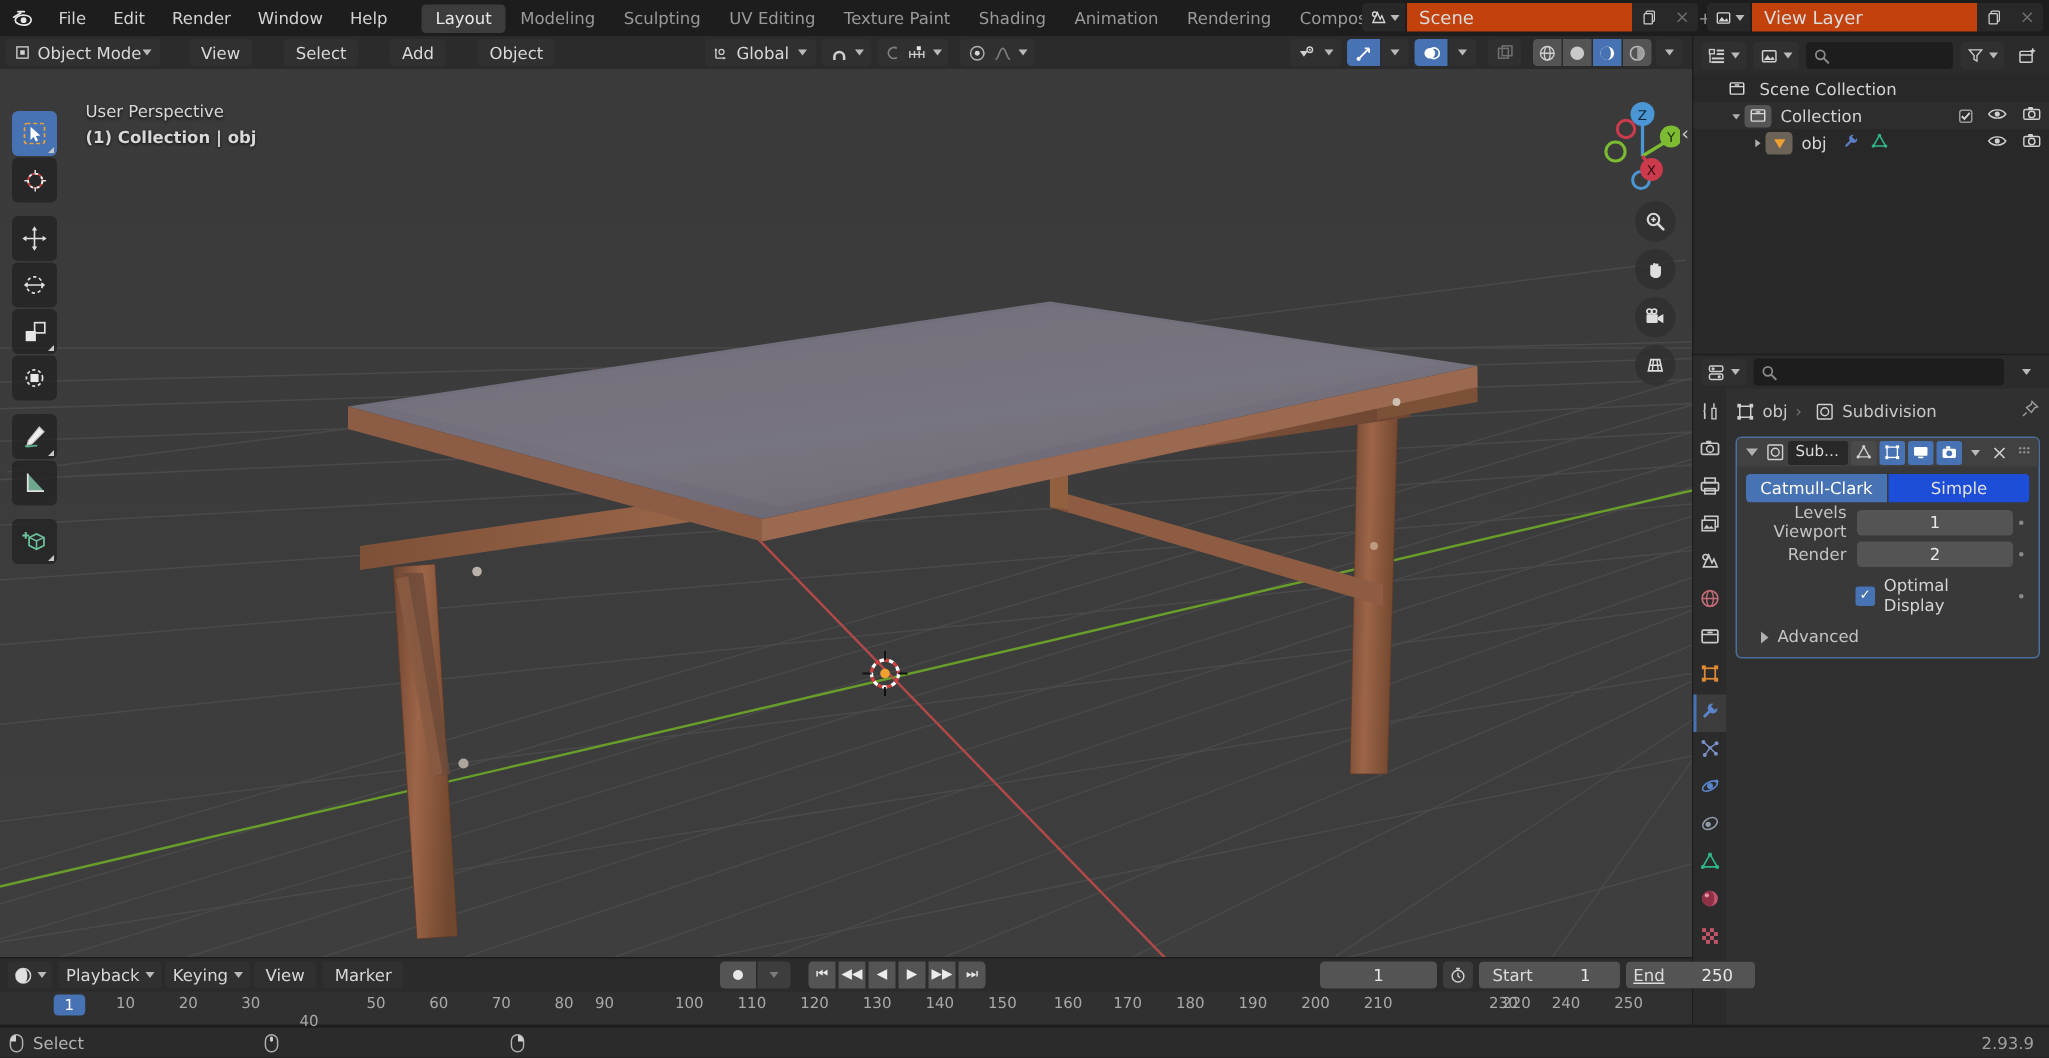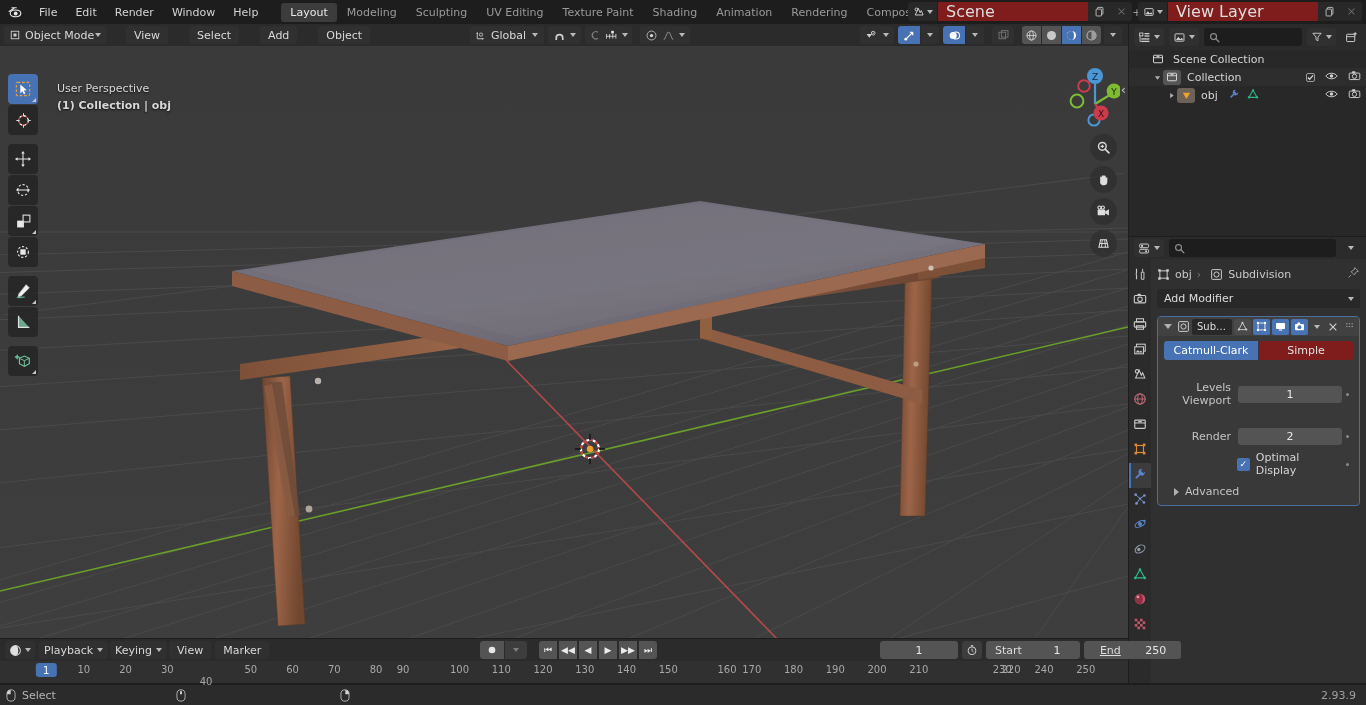--- a/index.html
+++ b/index.html
@@ -30,22 +30,22 @@
   }
   .wstab.active{ background:#3c3c3c; color:#e8e8e8; }
   .wstab-plus{ color:#9a9a9a; padding:0 7px; height:19px; display:flex; align-items:center; border-radius:3px;}
   .topright{ position:absolute; right:4px; top:2px; display:flex; align-items:center; gap:6px; }
   .scene-widget{ display:flex; align-items:center; height:19px; }
   .sw-icon{
     width:29px; height:19px; background:#282828; border-radius:3px 0 0 3px;
     display:flex; align-items:center; justify-content:center; gap:2px;
   }
   .sw-field{
-    height:19px; background:#7f1d1d; width:150px; display:flex; align-items:center;
-    padding-left:8px; color:#dcdcdc; font-size:16px;
+    height:19px; background:#c2410c; width:150px; display:flex; align-items:center;
+    padding-left:8px; color:#dcdcdc; font-size:12px;
   }
   .sw-btn{ width:22px;height:19px;background:#282828;display:flex;align-items:center;justify-content:center;}
   .sw-btn.last{ border-radius:0 3px 3px 0; }
   .sw-sep{ width:1px; height:19px; background:#1d1d1d;}
 
   
   .v3d-header{
     position:absolute; left:0; top:24px; width:1128px; height:22px;
     background:#2b2b2b; display:flex; align-items:center; padding-left:4px;
   }
@@ -61,21 +61,21 @@
   .seg{ width:17px;height:18px; background:#303030; display:flex; align-items:center; justify-content:center;}
   .seg.first{border-radius:3px 0 0 3px;} .seg.last{border-radius:0 3px 3px 0;}
   .seg.on{ background:#4772b3; }
   .caret{ width:0;height:0;border-left:3px solid transparent;border-right:3px solid transparent;border-top:4px solid #b9b9b9;}
 
   
   .viewport{
     position:absolute; left:0; top:46px; width:1128px; height:592px;
     background:#3b3b3b; overflow:hidden;
   }
-  .vp-text{ position:absolute; left:57px; top:34px; color:#d8d8d8; font-size:11px;
+  .vp-text{ position:absolute; left:57px; top:20px; color:#d8d8d8; font-size:11px;
     text-shadow:0 1px 2px rgba(0,0,0,.75); line-height:17px; pointer-events:none;}
 
   
   .toolbar{
     position:absolute; left:8px; top:28px; width:30px;
     display:flex; flex-direction:column; gap:1px; z-index:6;
   }
   .tool{
     width:30px;height:30px;background:#232323cc;border-radius:4px;
     display:flex;align-items:center;justify-content:center; position:relative;
@@ -124,24 +124,24 @@
   .mod-head{ height:19px; display:flex; align-items:center; gap:2px; padding:0 3px; background:#414141;
      border-radius:3px 3px 0 0;}
   .mh-btn{ width:18px;height:16px;border-radius:2px;display:flex;align-items:center;justify-content:center;
      background:#4a4a4a;}
   .mh-btn.on{ background:#4772b3; }
   .mh-name{ height:16px;background:#282828;border-radius:2px;display:flex;align-items:center;
      padding:0 5px;color:#dcdcdc;font-size:10px; width:42px; overflow:hidden;}
   .mod-body{ padding:5px 6px 7px 6px; }
   .seg2{ display:flex; height:19px; border-radius:3px; overflow:hidden; }
   .seg2 div{ flex:1; display:flex; align-items:center; justify-content:center; font-size:11px;
-     background:#7f1d1d; color:#e0e0e0;}
+     background:#1d4ed8; color:#e0e0e0;}
   .seg2 div.on{ background:#4772b3; color:#fff;}
   .seg2 div + div{ margin-left:1px; }
-  .field-row{ display:flex; align-items:center; margin-top:21px; }
+  .field-row{ display:flex; align-items:center; margin-top:0; }
   .fr-label{ width:74px; text-align:right; padding-right:7px; color:#c3c3c3; font-size:11px;}
   .fr-val{ flex:1; height:17px; background:#545454; border-radius:3px;
     display:flex; align-items:center; justify-content:center; color:#e8e8e8; font-size:11px;}
   .dot{ width:11px; display:flex;align-items:center;justify-content:center;}
   .dot i{ width:3px;height:3px;border-radius:50%;background:#8a8a8a; display:block;}
   .chk-row{ display:flex; align-items:center; margin-top:6px; }
   .chkbox{ width:13px;height:13px;background:#4772b3;border-radius:2px;
     display:flex;align-items:center;justify-content:center;color:#fff;font-size:9px;}
   .chk-lbl{ margin-left:6px; color:#d4d4d4; font-size:11px;}
   .adv-row{ display:flex;align-items:center;margin-top:8px; color:#c3c3c3; font-size:11px; gap:6px; padding-left:10px;}
@@ -924,24 +924,20 @@
           <circle cx="8" cy="8" r="3.2" fill="none" stroke="#cfcfcf" stroke-width="1.2"></circle>
         </svg>
         <span>Subdivision</span>
         <span style="margin-left:auto;">
           <svg width="13" height="13" viewBox="0 0 16 16">
             <path d="M9.5 2 L14 6.5 L11.5 7.2 L9 11 L5 7 L8.8 4.5 Z M5 11 L2 14" fill="none" stroke="#9a9a9a" stroke-width="1.2"></path>
           </svg>
         </span>
       </div>
 
-      <div class="add-mod">
-        <span>Add Modifier</span>
-        <span class="dd caret"></span>
-      </div>
 
       <div class="modpanel">
         <div class="mod-head">
           <span class="tri-d" style="margin:0 3px;"></span>
           <span style="display:flex;align-items:center;">
             <svg width="13" height="13" viewBox="0 0 16 16">
               <rect x="2" y="2" width="12" height="12" rx="1" fill="none" stroke="#cfcfcf" stroke-width="1.2"></rect>
               <circle cx="8" cy="8" r="3.2" fill="none" stroke="#cfcfcf" stroke-width="1.2"></circle>
             </svg>
           </span>
@@ -1086,42 +1082,42 @@
             <circle cx="8" cy="9" r="5.2" fill="none" stroke="#d0d0d0" stroke-width="1.3"></circle>
             <path d="M8 6 L8 9 L10 10.5" stroke="#d0d0d0" stroke-width="1.2" fill="none"></path>
             <path d="M6.3 2.3 L9.7 2.3 M8 2.3 L8 3.8" stroke="#d0d0d0" stroke-width="1.3"></path>
           </svg>
         </div>
         <div style="display:flex;border-radius:3px;overflow:hidden;">
           <div class="tl-lbl" style="padding-left:9px;padding-right:12px;">Start</div>
           <div class="tl-num" style="width:46px;border-radius:0;">1</div>
         </div>
         <div style="display:flex;border-radius:3px;overflow:hidden;">
-          <div class="tl-lbl" style="padding-left:16px;padding-right:10px;text-decoration:underline;">End</div>
+          <div class="tl-lbl" style="padding-left:5px;padding-right:10px;text-decoration:underline;">End</div>
           <div class="tl-num" style="width:50px;border-radius:0;">250</div>
         </div>
       </div>
     </div>
     <div class="tl-ruler" id="tlruler">
         <div class="tick" style="left: 83.75px;">10</div>
         <div class="tick" style="left: 125.5px;">20</div>
         <div class="tick" style="left: 167.25px;">30</div>
         <div class="tick" style="left: 206px; margin-top: 12px;">40</div>
         <div class="tick" style="left: 250.75px;">50</div>
         <div class="tick" style="left: 292.5px;">60</div>
         <div class="tick" style="left: 334.25px;">70</div>
         <div class="tick" style="left: 376px;">80</div>
         <div class="tick" style="left: 403px;">90</div>
         <div class="tick" style="left: 459.5px;">100</div>
         <div class="tick" style="left: 501.25px;">110</div>
         <div class="tick" style="left: 543px;">120</div>
         <div class="tick" style="left: 584.75px;">130</div>
         <div class="tick" style="left: 626.5px;">140</div>
         <div class="tick" style="left: 668.25px;">150</div>
-        <div class="tick" style="left: 727px; text-align: right;">160</div>
+        <div class="tick" style="left: 712px; text-align: right;">160</div>
         <div class="tick" style="left: 751.75px;">170</div>
         <div class="tick" style="left: 793.5px;">180</div>
         <div class="tick" style="left: 835.25px;">190</div>
         <div class="tick" style="left: 877px;">200</div>
         <div class="tick" style="left: 918.75px;">210</div>
         <div class="tick" style="left: 1011px;">220</div>
         <div class="tick" style="left: 1002.25px;">230</div>
         <div class="tick" style="left: 1044px;">240</div>
         <div class="tick" style="left: 1085.75px;">250</div>
         <div class="playhead" style="left: 46.175px;">1</div>

